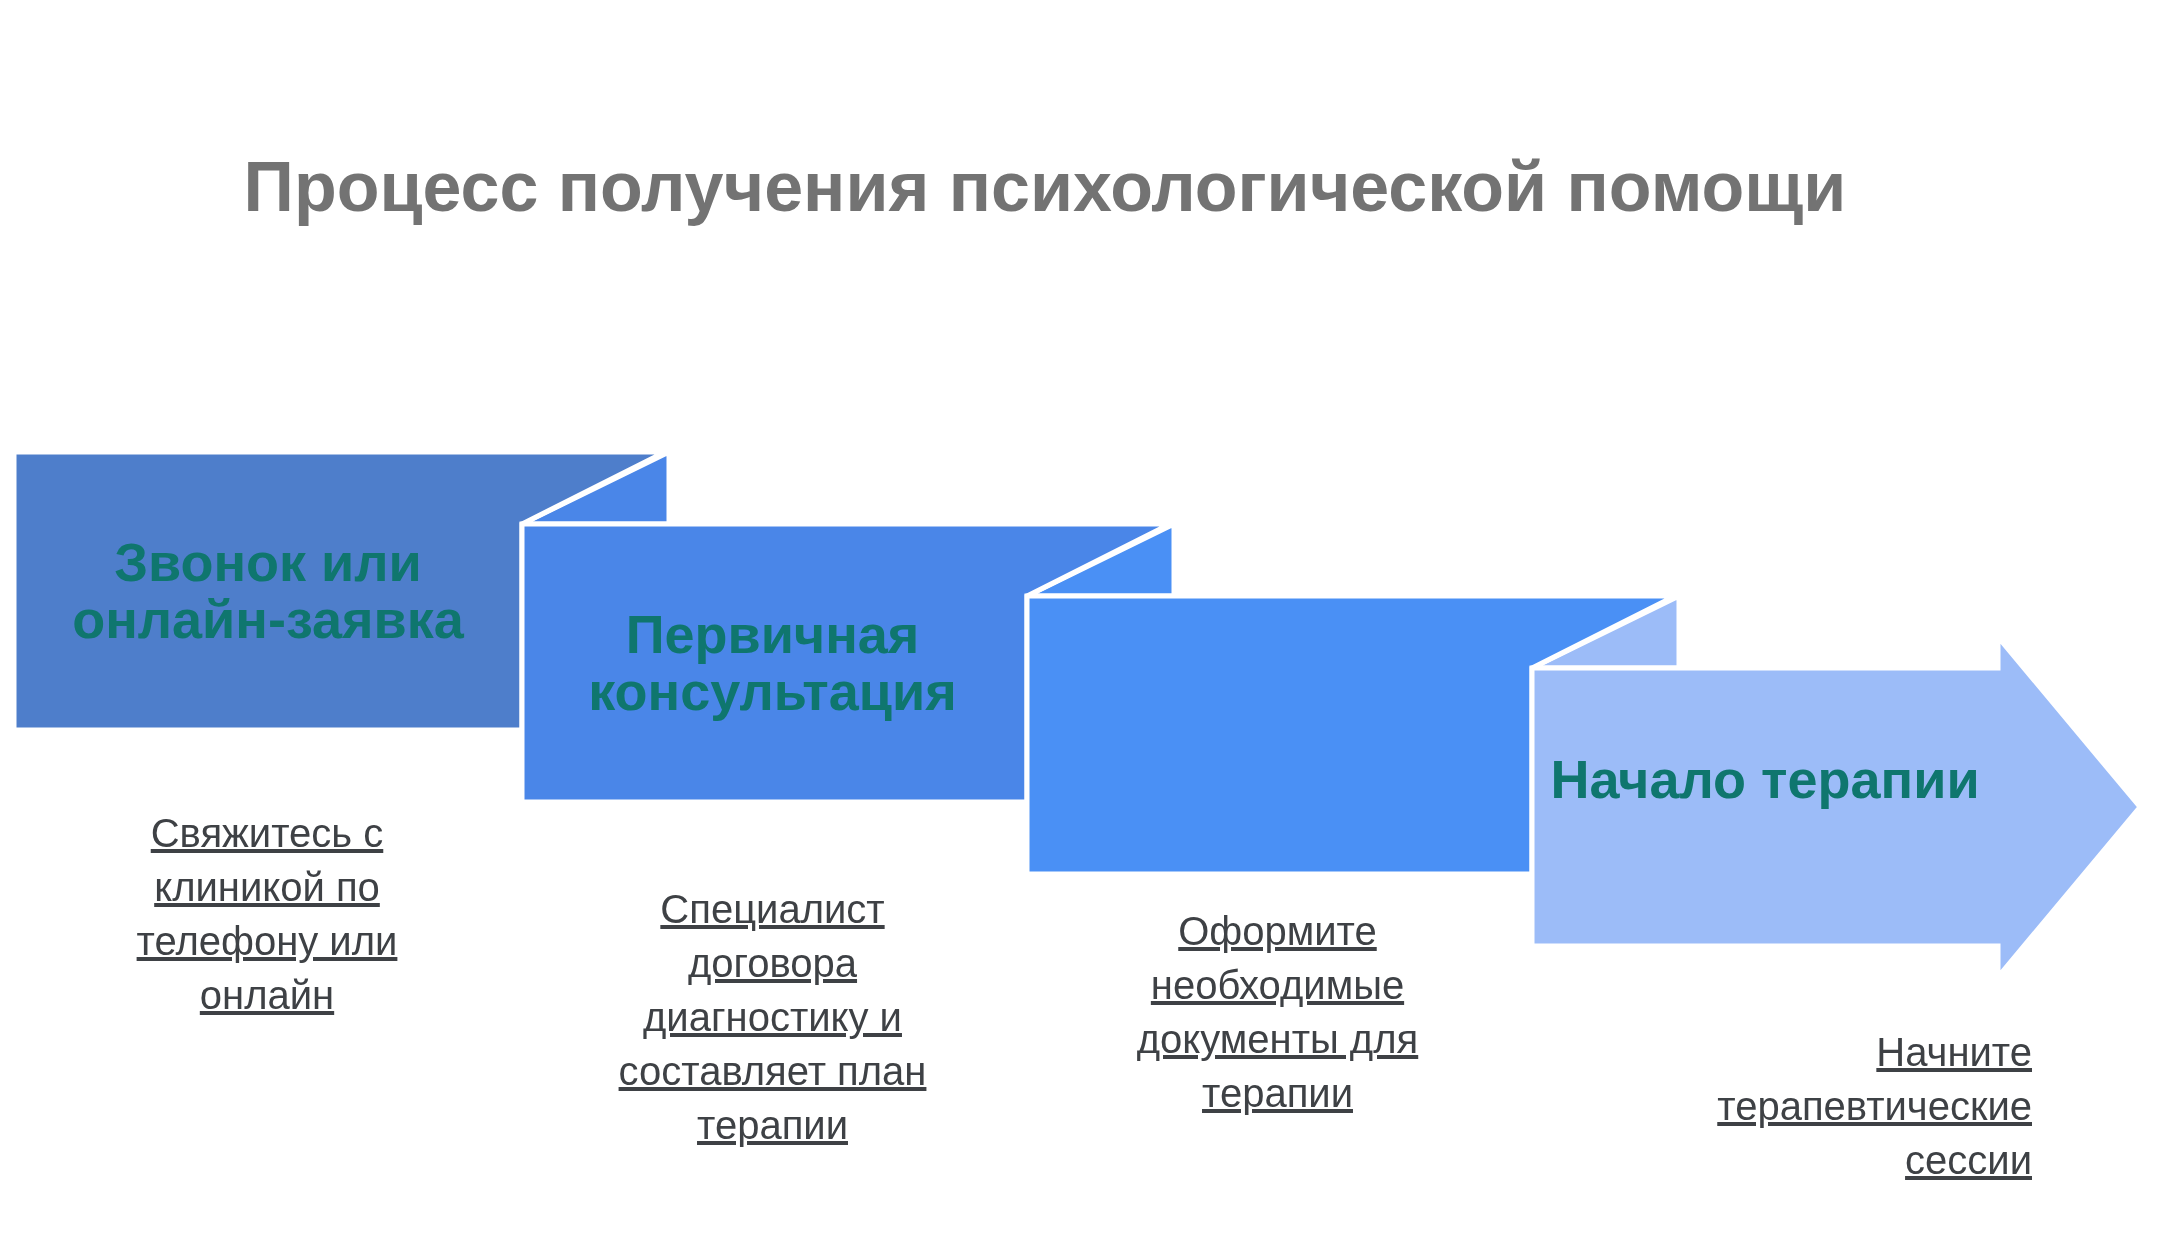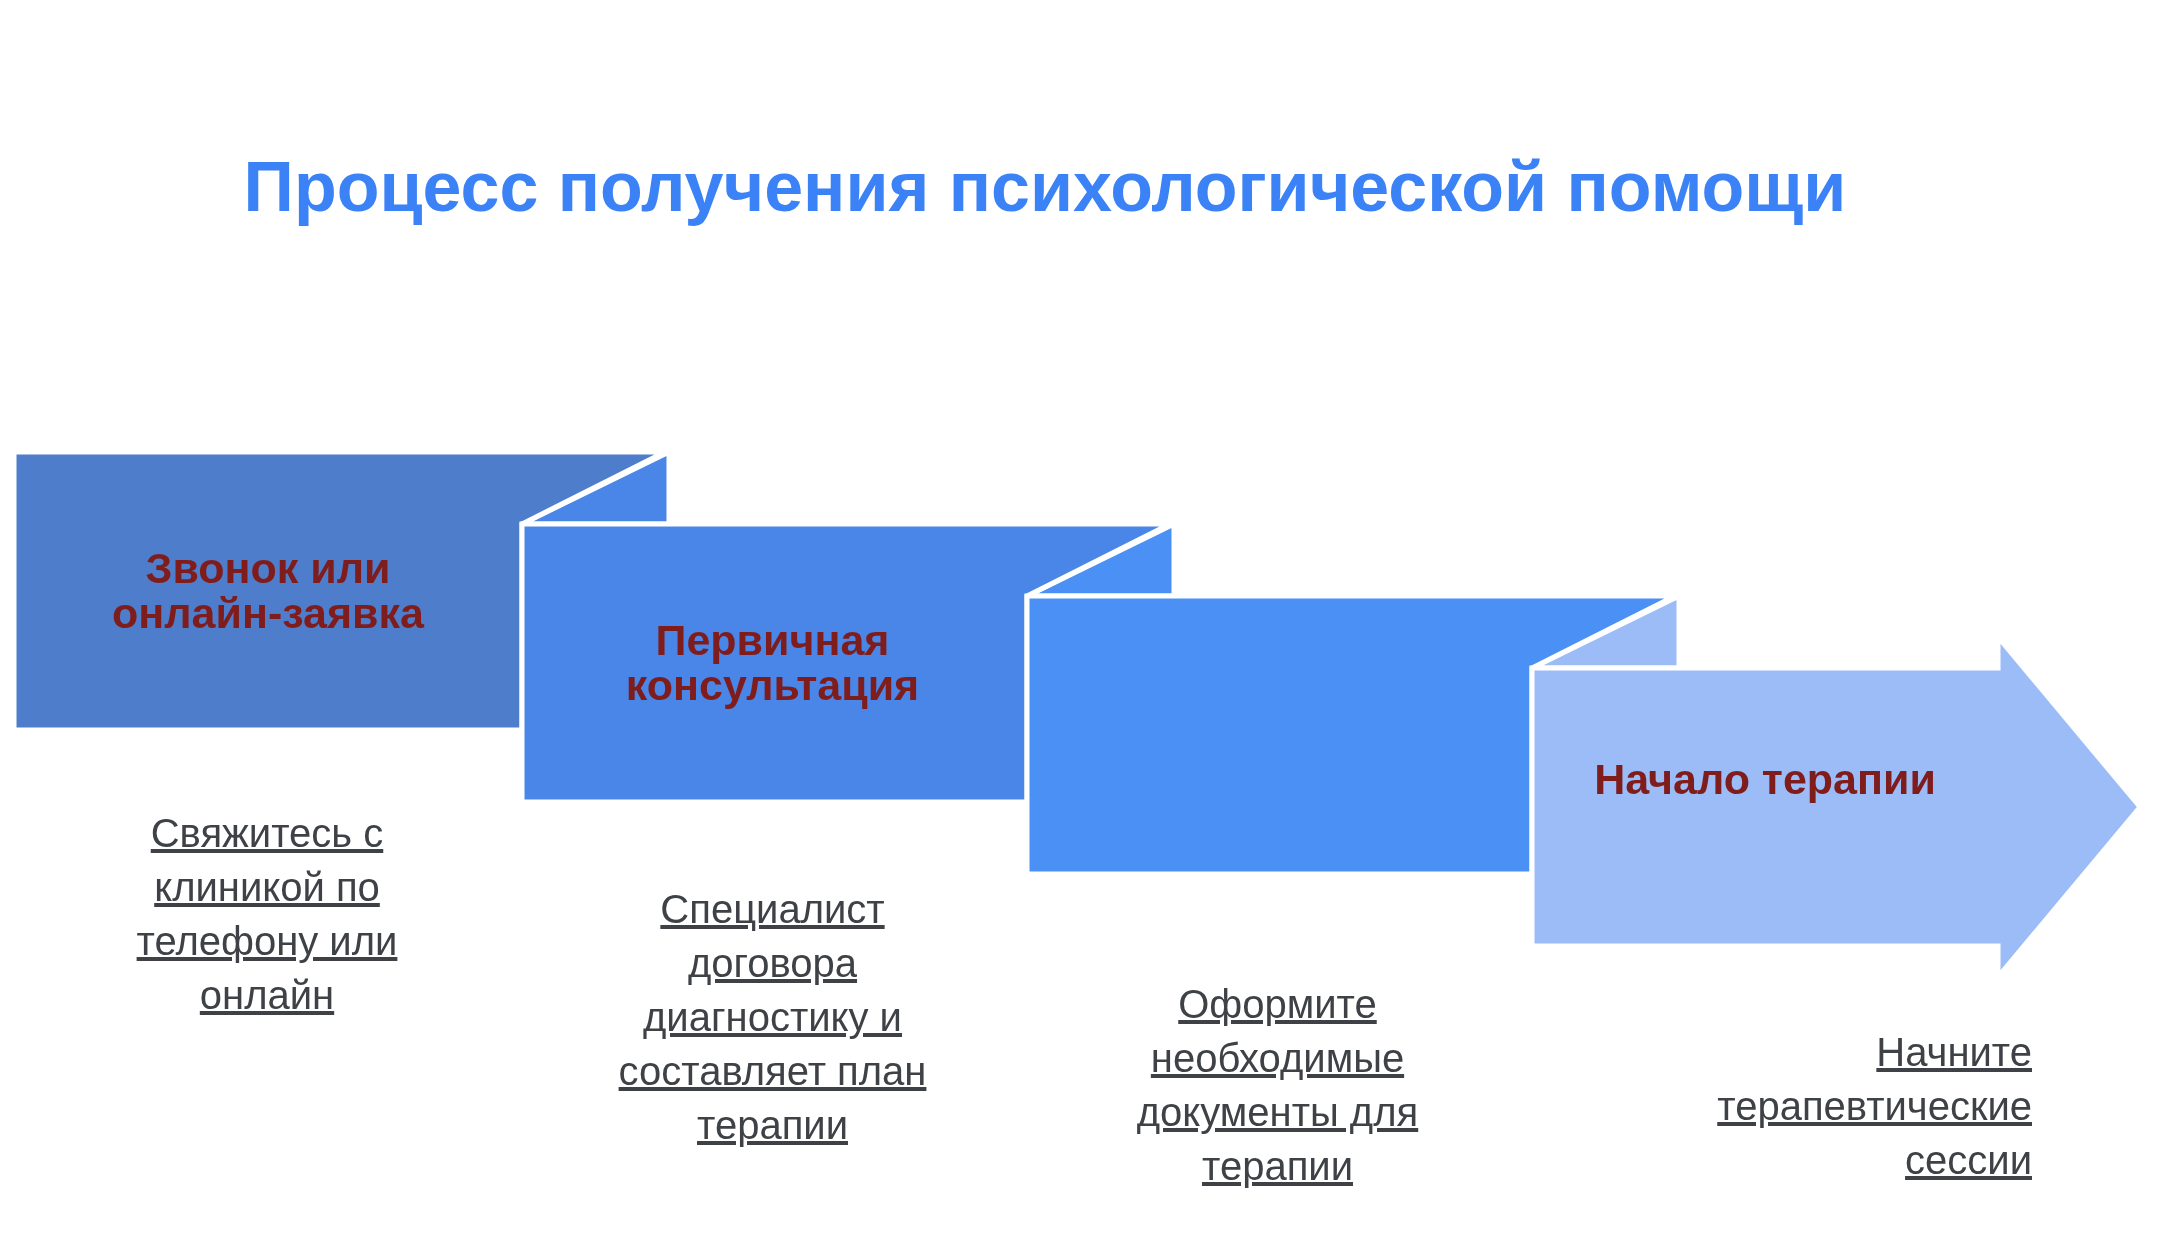--- a/index.html
+++ b/index.html
@@ -12,42 +12,42 @@
     overflow:hidden;
   }
   .page-title{
     position:absolute;
     left:0; top:150px;
     width:2090px;
     text-align:center;
     font-size:70px;
     font-weight:bold;
     line-height:74px;
-    color:#3b82f6;
+    color:#737373;
     letter-spacing:0px;
   }
   .shapes{
     position:absolute;
     left:0; top:0;
   }
   .shapes polygon{
     stroke:#ffffff;
     stroke-width:5;
     stroke-linejoin:miter;
   }
   .step-title{
     position:absolute;
     display:flex;
     align-items:center;
     justify-content:center;
     text-align:center;
-    color:#7f1d1d;
-    font-size:43px;
+    color:#0f766e;
+    font-size:54px;
     font-weight:bold;
-    line-height:45px;
+    line-height:57px;
     white-space:pre-line;
   }
   .step-desc{
     position:absolute;
     text-align:center;
     color:#3e4145;
     font-size:40px;
     line-height:54px;
     white-space:pre-line;
     text-decoration:underline;
@@ -80,21 +80,21 @@
 
   <div class="step-desc" style="left:14px; top:806px; width:506px;">Свяжитесь с
 клиникой по
 телефону или
 онлайн</div>
   <div class="step-desc" style="left:522px; top:882px; width:501px;">Специалист
 договора
 диагностику и
 составляет план
 терапии</div>
-  <div class="step-desc" style="left:1027px; top:977px; width:501px;">Оформите
+  <div class="step-desc" style="left:1027px; top:904px; width:501px;">Оформите
 необходимые
 документы для
 терапии</div>
   <div class="step-desc" style="left:1532px; top:1025px; width:500px;text-align:right;">Начните
 терапевтические
 сессии</div>
 
 </div>
 
 </body></html>

